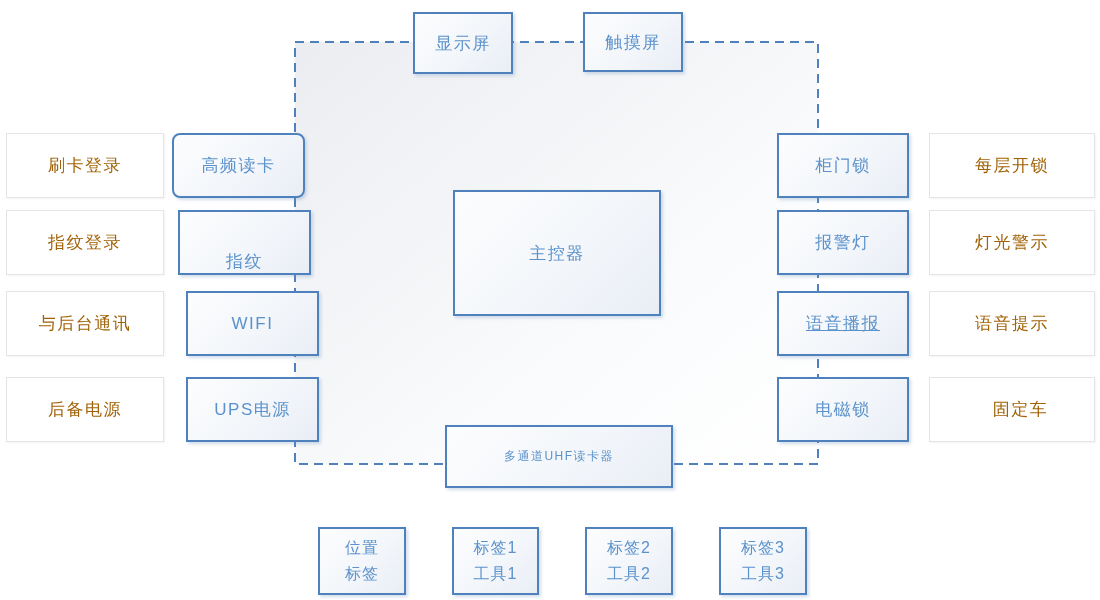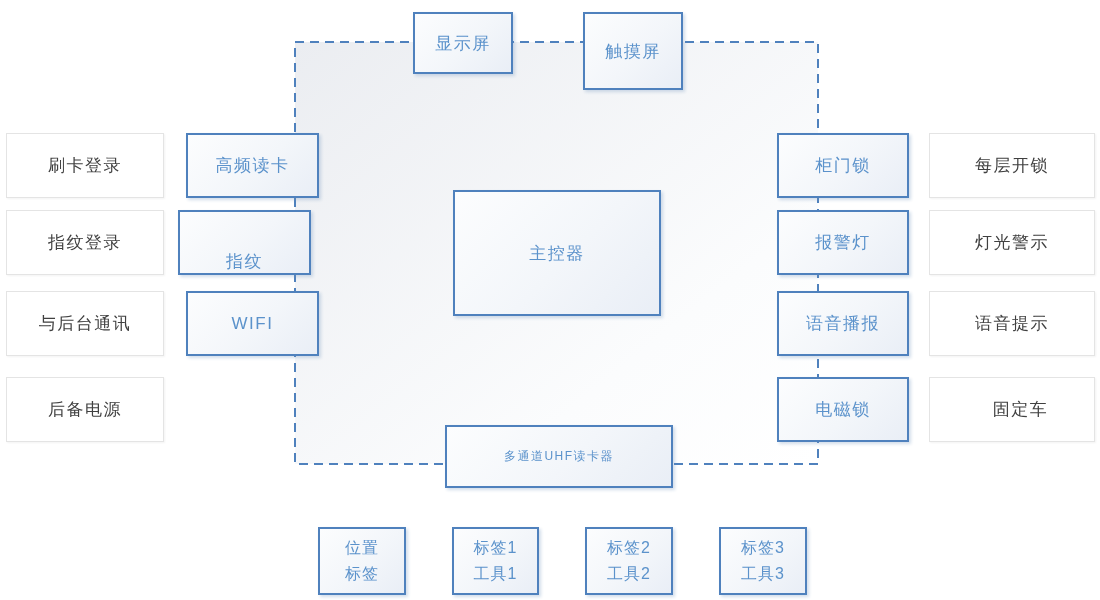--- a/index.html
+++ b/index.html
@@ -39,21 +39,21 @@
   }
   
   .gnode {
     position: absolute;
     box-sizing: border-box;
     display: flex;
     align-items: center;
     justify-content: center;
     border: 1px solid #e4e4e4;
     background: #ffffff;
-    color: #404040;
+    color: #a16207;
     font-size: 17px;
     letter-spacing: 1.5px;
     box-shadow: 1px 1px 2px rgba(0, 0, 0, 0.05);
   }
   .tag {
     flex-direction: column;
     font-size: 16px;
     line-height: 26px;
     letter-spacing: 1px;
   }
@@ -71,58 +71,61 @@
         <stop offset="0.7" stop-color="#fbfcfd"></stop>
         <stop offset="1" stop-color="#ffffff"></stop>
       </linearGradient>
     </defs>
     <rect x="2" y="2" width="523" height="422" fill="url(#bgGrad)" stroke="#4f81bd" stroke-width="2" stroke-dasharray="9 6"></rect>
   </svg>
 
   <div class="bnode" style="left:413px; top:12px; width:100px; height:62px;">
     <span class="lbl">显示屏</span>
   </div>
-  <div class="bnode" style="left:583px; top:12px; width:100px; height:78px;">
+  <div class="bnode" style="left:583px; top:12px; width:100px; height:60px;">
     <span class="lbl">触摸屏</span>
   </div>
 
   <div class="bnode" style="left:453px; top:190px; width:208px; height:126px;">
     <span class="lbl">主控器</span>
   </div>
 
   <div class="gnode" style="left:6px; top:133px; width:158px; height:65px;">
     <span class="lbl">刷卡登录</span>
   </div>
   <div class="gnode" style="left:6px; top:210px; width:158px; height:65px;">
     <span class="lbl">指纹登录</span>
   </div>
   <div class="gnode" style="left:6px; top:291px; width:158px; height:65px;">
     <span class="lbl">与后台通讯</span>
   </div>
   <div class="gnode" style="left:6px; top:377px; width:158px; height:65px;">
     <span class="lbl">后备电源</span>
   </div>
 
-  <div class="bnode" style="left:186px; top:133px; width:133px; height:65px;">
+  <div class="bnode" style="left:172px; top:133px; width:133px; height:65px;border-radius:8px;">
     <span class="lbl">高频读卡</span>
   </div>
   <div class="bnode" style="left:178px; top:210px; width:133px; height:65px;align-items:flex-end;">
     <span class="lbl">指纹</span>
   </div>
   <div class="bnode" style="left:186px; top:291px; width:133px; height:65px;">
     <span class="lbl">WIFI</span>
   </div>
+  <div class="bnode" style="left:186px; top:377px; width:133px; height:65px;">
+    <span class="lbl">UPS电源</span>
+  </div>
 
   <div class="bnode" style="left:777px; top:133px; width:132px; height:65px;">
     <span class="lbl">柜门锁</span>
   </div>
   <div class="bnode" style="left:777px; top:210px; width:132px; height:65px;">
     <span class="lbl">报警灯</span>
   </div>
-  <div class="bnode" style="left:777px; top:291px; width:132px; height:65px;">
+  <div class="bnode" style="left:777px; top:291px; width:132px; height:65px;text-decoration:underline;">
     <span class="lbl">语音播报</span>
   </div>
   <div class="bnode" style="left:777px; top:377px; width:132px; height:65px;justify-content:center;">
     <span class="lbl">电磁锁</span>
   </div>
 
   <div class="gnode" style="left:929px; top:133px; width:166px; height:65px;">
     <span class="lbl">每层开锁</span>
   </div>
   <div class="gnode" style="left:929px; top:210px; width:166px; height:65px;">

